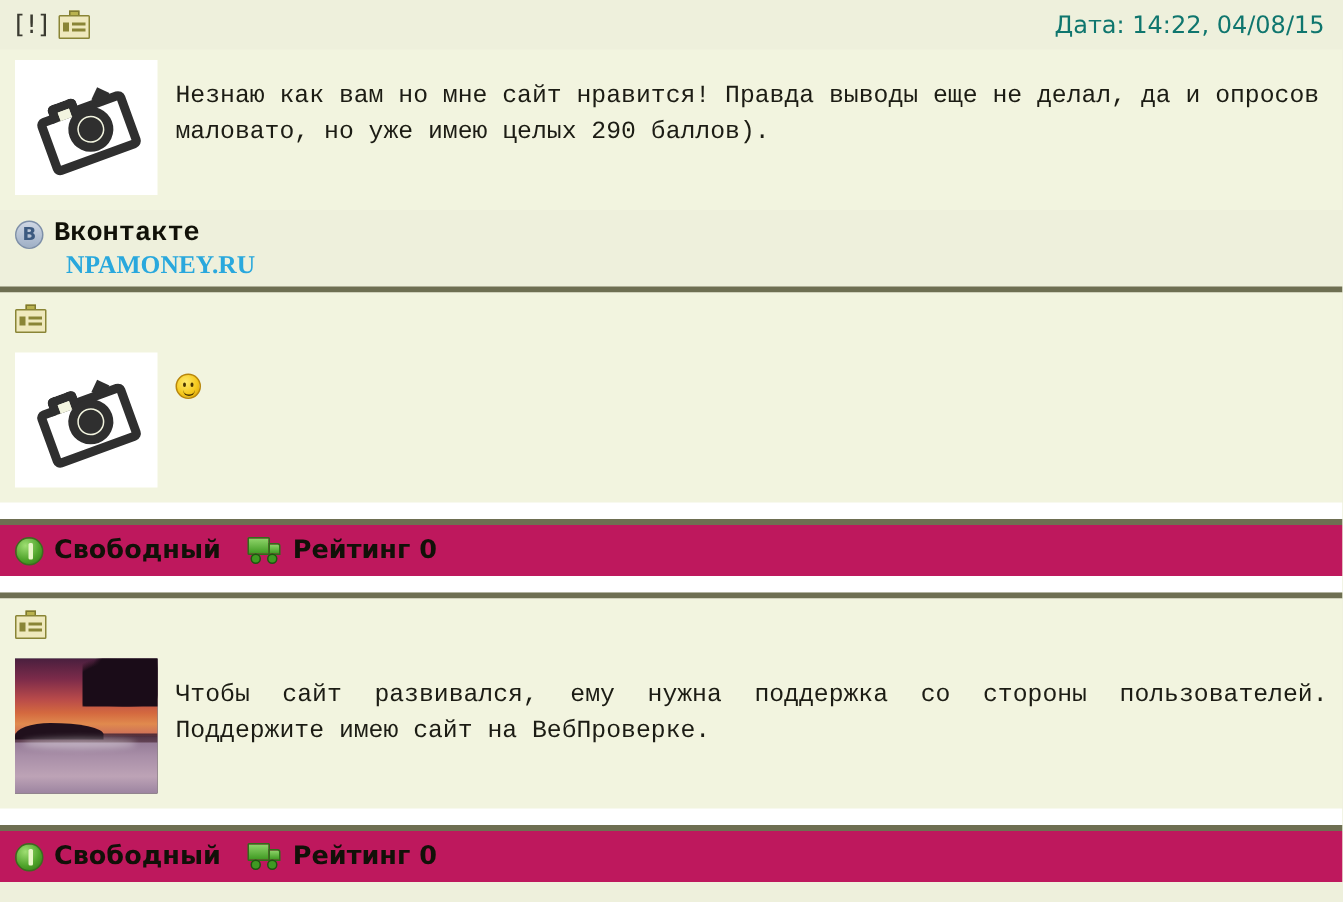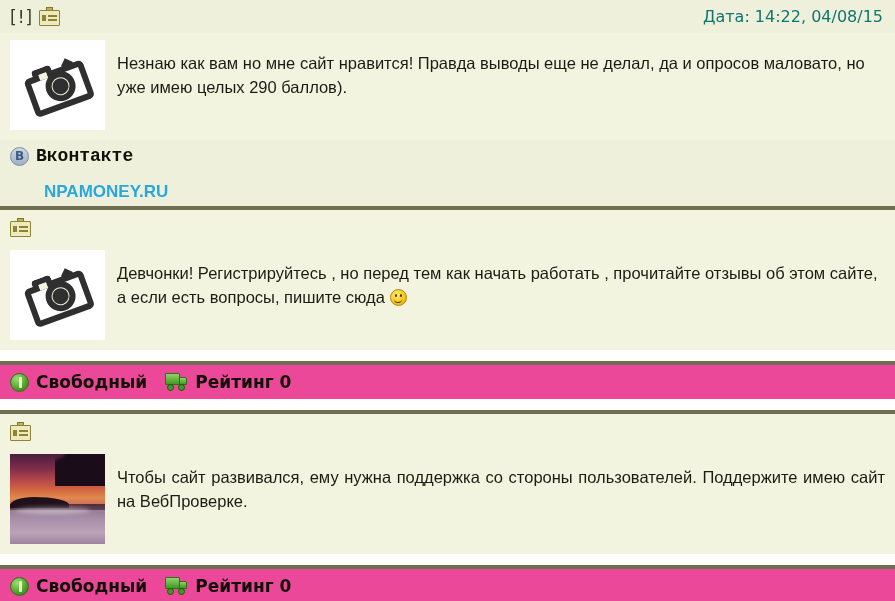--- a/index.html
+++ b/index.html
@@ -206,21 +206,21 @@
     background: rgba(255,255,255,.38);
     filter: blur(2px);
     border-radius: 50%;
   }
 
   .msg-text {
     font-size: 16.5px;
     line-height: 1.45;
     color: #1c1c14;
     padding-top: 12px;
-    font-family: Liberation Sans, sans-serif;
+    font-family: Liberation Mono, monospace;
   }
   .msg-text.justify {
     text-align: justify;
   }
 
   .emoji {
     display: inline-block;
     width: 17px;
     height: 17px;
     border-radius: 50%;
@@ -276,37 +276,37 @@
     font-size: 18px;
     font-weight: bold;
     color: #111108;
     font-family: Liberation Mono, monospace;
   }
   .site-link {
     font-size: 17px;
     font-weight: bold;
     color: #29a8dd;
     padding-left: 34px;
-    margin-top: 16px;
-    font-family: Liberation Sans, sans-serif;
+    margin-top: 1px;
+    font-family: Liberation Serif, serif;
   }
 
   
   .sep {
     height: 4px;
     background: #6e6f52;
   }
   .gap-white {
     height: 11px;
     background: #ffffff;
   }
 
   
   .status-row {
-    background: #ec4899;
+    background: #be185d;
     display: flex;
     align-items: center;
     padding: 7px 0 7px 10px;
     gap: 18px;
   }
   .status-item {
     display: flex;
     align-items: center;
     gap: 7px;
   }
@@ -419,21 +419,21 @@
   <div class="msg-row">
     <div class="thumb">
       <div class="cam">
         <span class="box"></span>
           <span class="hump"></span>
         <span class="flash"></span>
           <span class="lens-o"></span>
           <span class="lens-i"></span>
       </div>
     </div>
-    <div class="msg-text"><span>Девчонки! Регистрируйтесь , но перед тем как начать работать , прочитайте отзывы об этом сайте, а если есть вопросы, пишите сюда </span><span class="emoji"></span></div>
+    <div class="msg-text"><span class="emoji"></span></div>
   </div>
 
   <div class="gap-white"></div>
   <div class="sep"></div>
 
   <div class="status-row">
     <div class="status-item">
       <span class="status-circle"></span>
       <span class="status-label">Свободный</span>
     </div>

